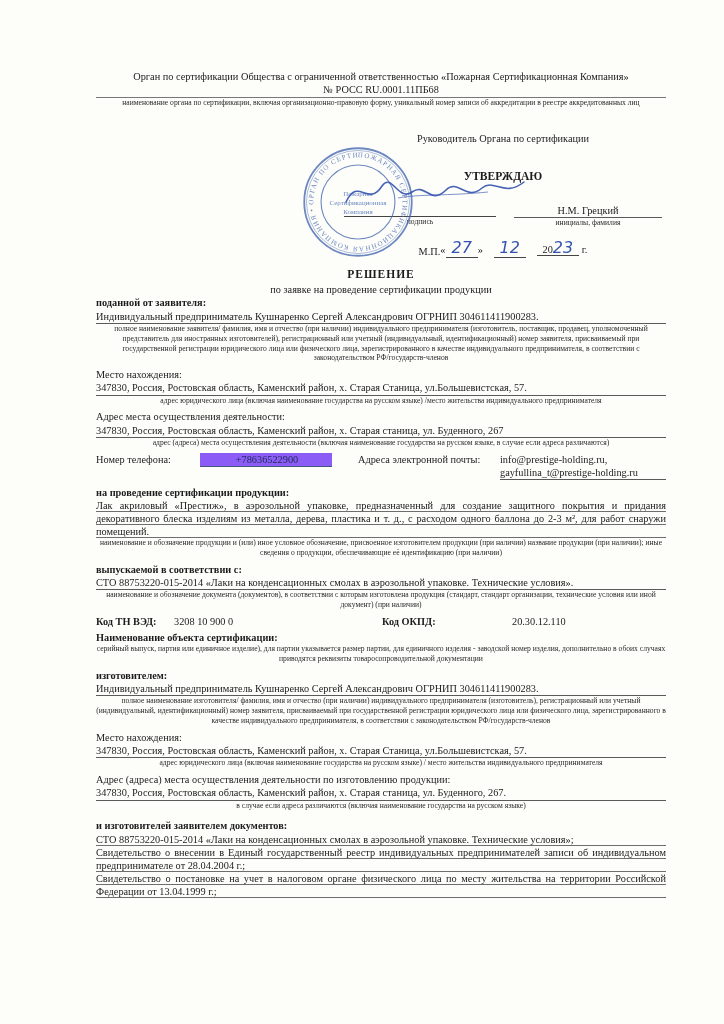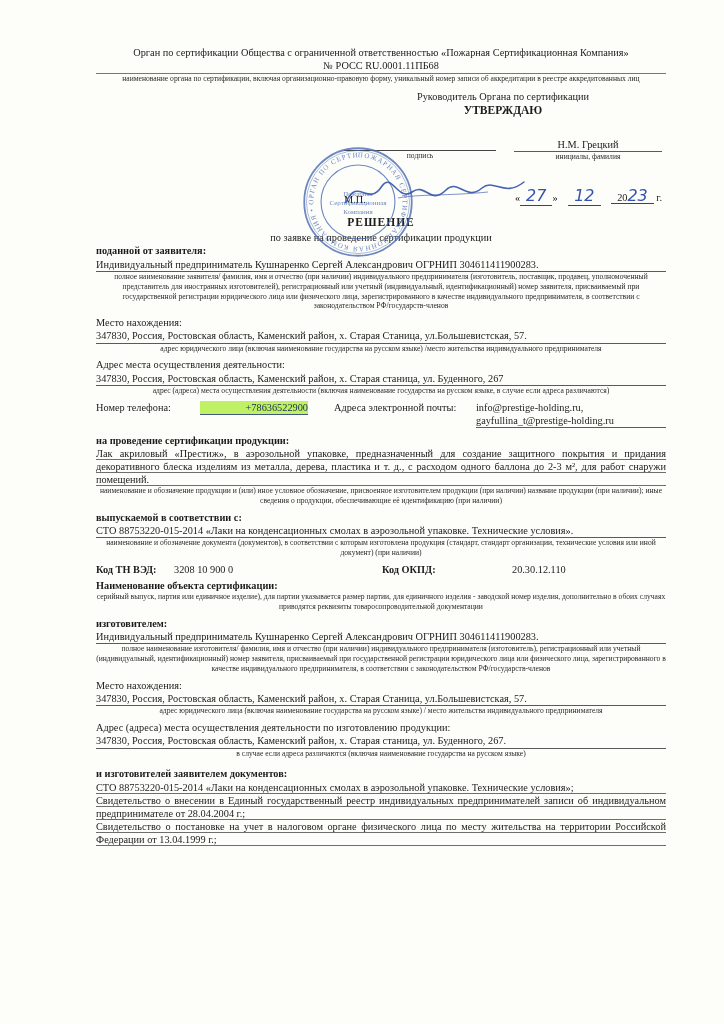--- a/index.html
+++ b/index.html
@@ -4,52 +4,52 @@
 <style>
   * { margin:0; padding:0; box-sizing:border-box; }
   html,body { width:724px; height:1024px; background:#ffffff; }
   .page {
     position:relative; width:724px; height:1024px; overflow:hidden;
     background:#fdfdfa; color:#1c1c1c;
     font-family:"Liberation Serif","DejaVu Serif",serif;
     font-size:10.3px; line-height:1.28;
     padding:46px 58px 24px 96px;
   }
-  .center { text-align:center; }
+  .center { text-align:center;margin-top:24px; }
   .bold { font-weight:bold; }
   .caption { font-size:7.6px; line-height:1.3; text-align:center; color:#2a2a2a; }
   .sec { margin-bottom:5px; }
   .vline { border-bottom:1px solid #5a5a5a; }
   .ruled {
     text-align:justify; line-height:13px;
     background-image:repeating-linear-gradient(to bottom, transparent 0px, transparent 12px, #6e6e6e 12px, #6e6e6e 13px);
   }
   .u { border-bottom:1px solid #444; }
   .hdr { border-bottom:1px solid #777; padding-bottom:1px; }
   
   .approve { width:318px; margin-left:auto; margin-right:4px; margin-top:6px; margin-bottom:8px; position:relative; }
   .approve .sigrow { display:flex; justify-content:space-between; margin-top:20px; }
   .sigcol { width:152px; text-align:center; }
   .namecol { width:148px; text-align:center; }
   .sigline { border-bottom:1px solid #444; height:13px; }
-  .mprow { display:flex; justify-content:space-between; align-items:flex-end; margin-top:24px; }
+  .mprow { display:flex; justify-content:center; align-items:flex-end; margin-top:10px; }
   .hand { color:#3353ad; font-style:italic; font-family:"DejaVu Sans",sans-serif; font-size:16px; }
   .dateseg { border-bottom:1px solid #444; padding:0 6px; }
   .stamp { position:absolute; left:302px; top:146px; width:112px; height:112px; opacity:.8; pointer-events:none; }
   .signature-svg { position:absolute; left:338px; top:168px; width:200px; height:46px; pointer-events:none; }
   
   .dec-title { font-weight:bold; font-size:11.5px; letter-spacing:1px; margin-top:4px; }
   .dec-num { margin-top:4px; font-size:10.5px; }
   .dec-num .num { font-weight:bold; border-bottom:1px solid #444; padding:0 42px; }
   .dec-num .dt { font-weight:bold; border-bottom:1px solid #444; padding:0 10px; }
   .dec-sub { margin-top:2px; }
   
   .contacts { display:flex; align-items:flex-start; margin:4px 0 6px 0; }
   .contacts .lbl1 { width:104px; }
-  .contacts .phone { width:108px; background:#bef264; border-bottom:1px solid #44557f; text-align:right; padding-left:2px; color:#1b2b55; }
+  .contacts .phone { width:132px; background:#8b5cf6; border-bottom:1px solid #44557f; text-align:center; padding-left:2px; color:#1b2b55; }
   .contacts .lbl2 { width:168px; padding-left:26px; }
   .contacts .emails { flex:1; border-bottom:1px solid #5a5a5a; }
   
   .codes { display:flex; margin:5px 0 3px 0; }
   .codes .c1l { font-weight:bold; width:78px; }
   .codes .c1v { width:208px; }
   .codes .c2l { font-weight:bold; width:130px; }
   .codes .c2v { flex:1; }
   .objrow { display:flex; }
   .objrow .olbl { font-weight:bold; white-space:nowrap; padding-right:8px; }

